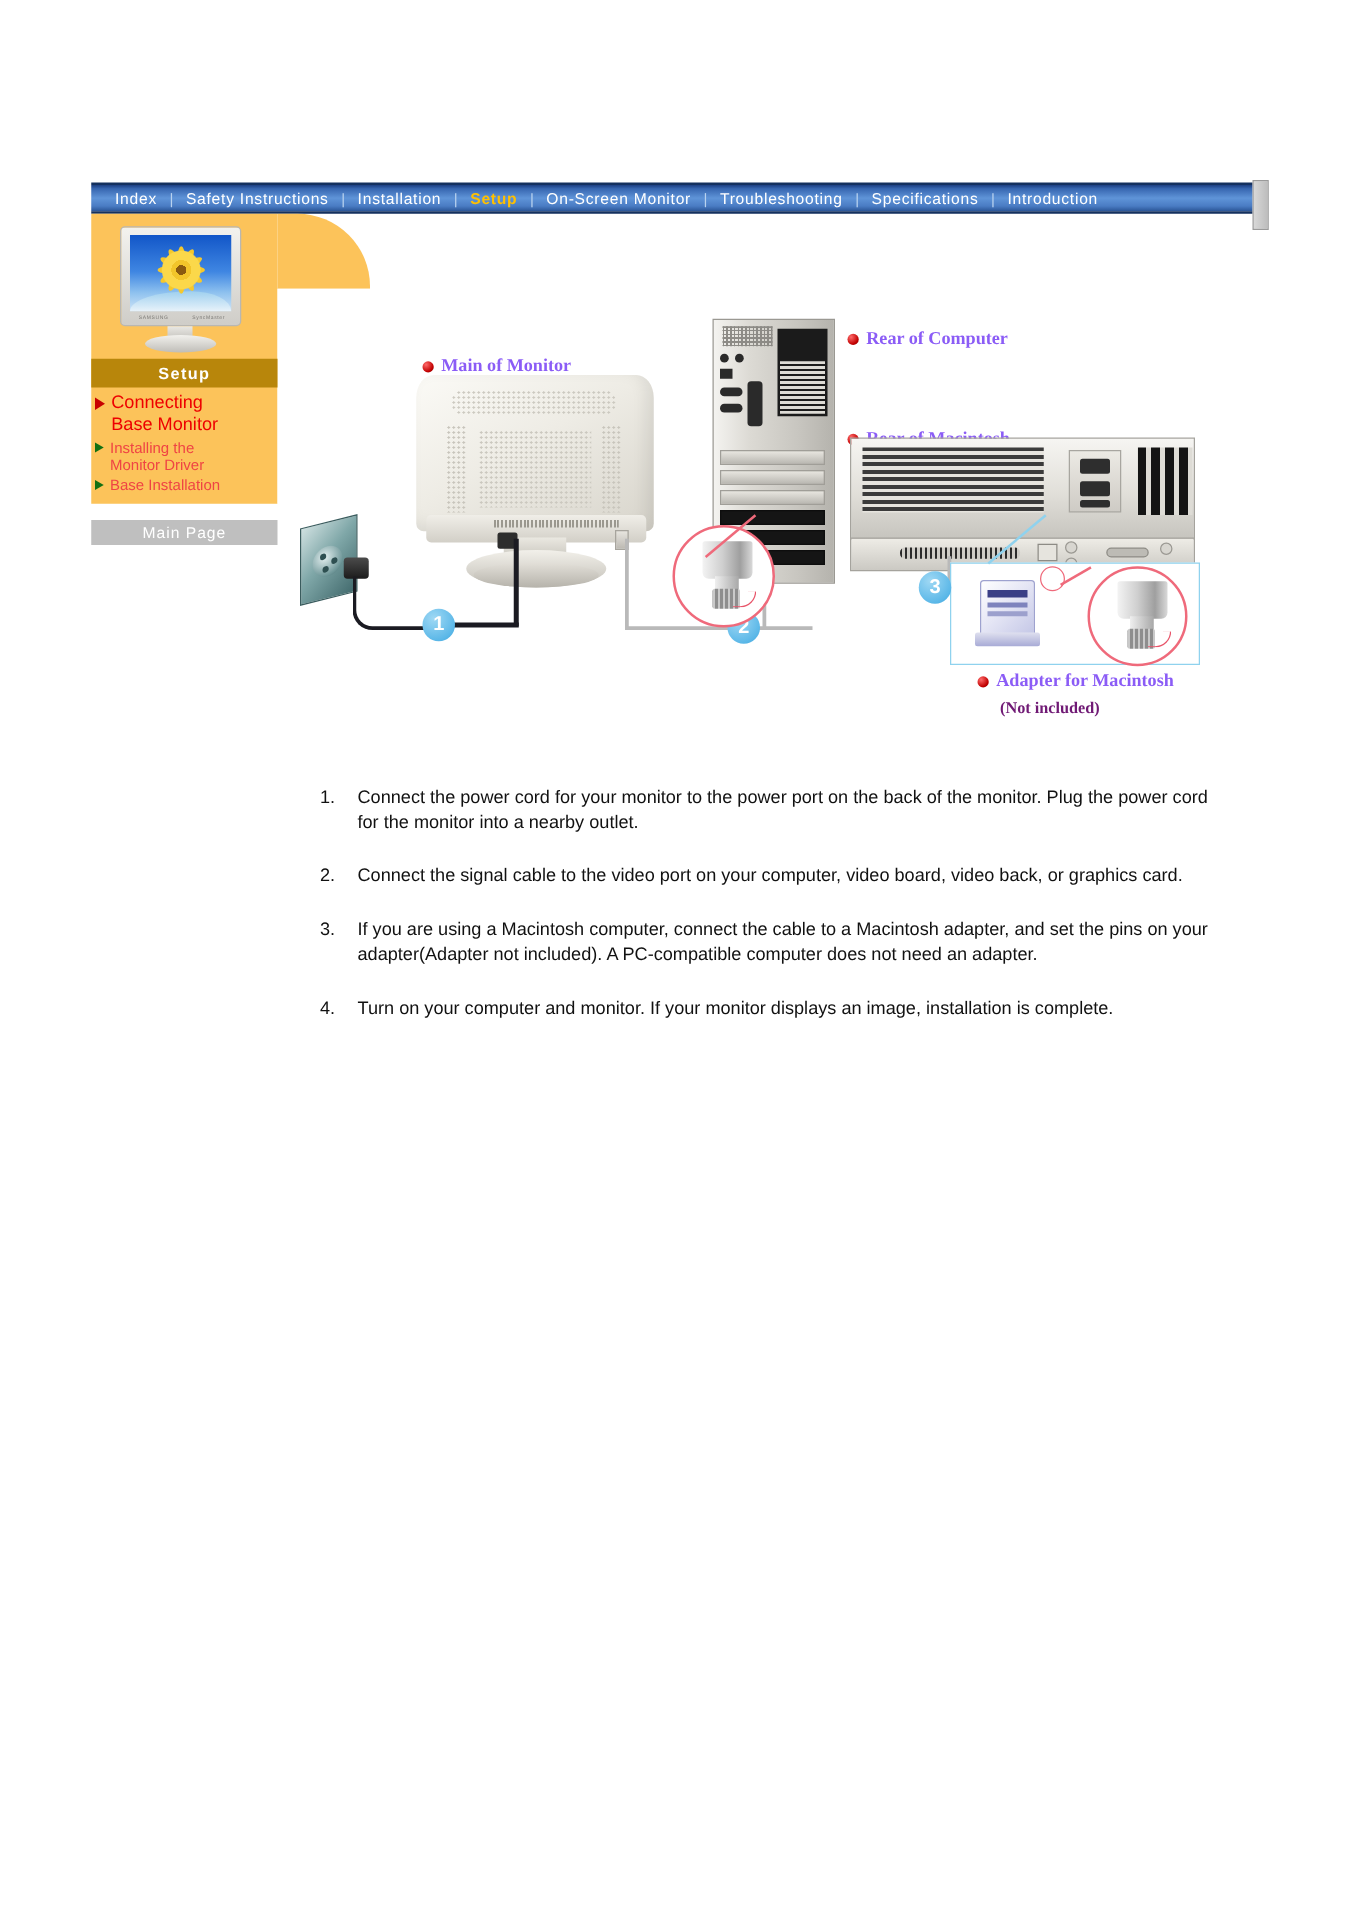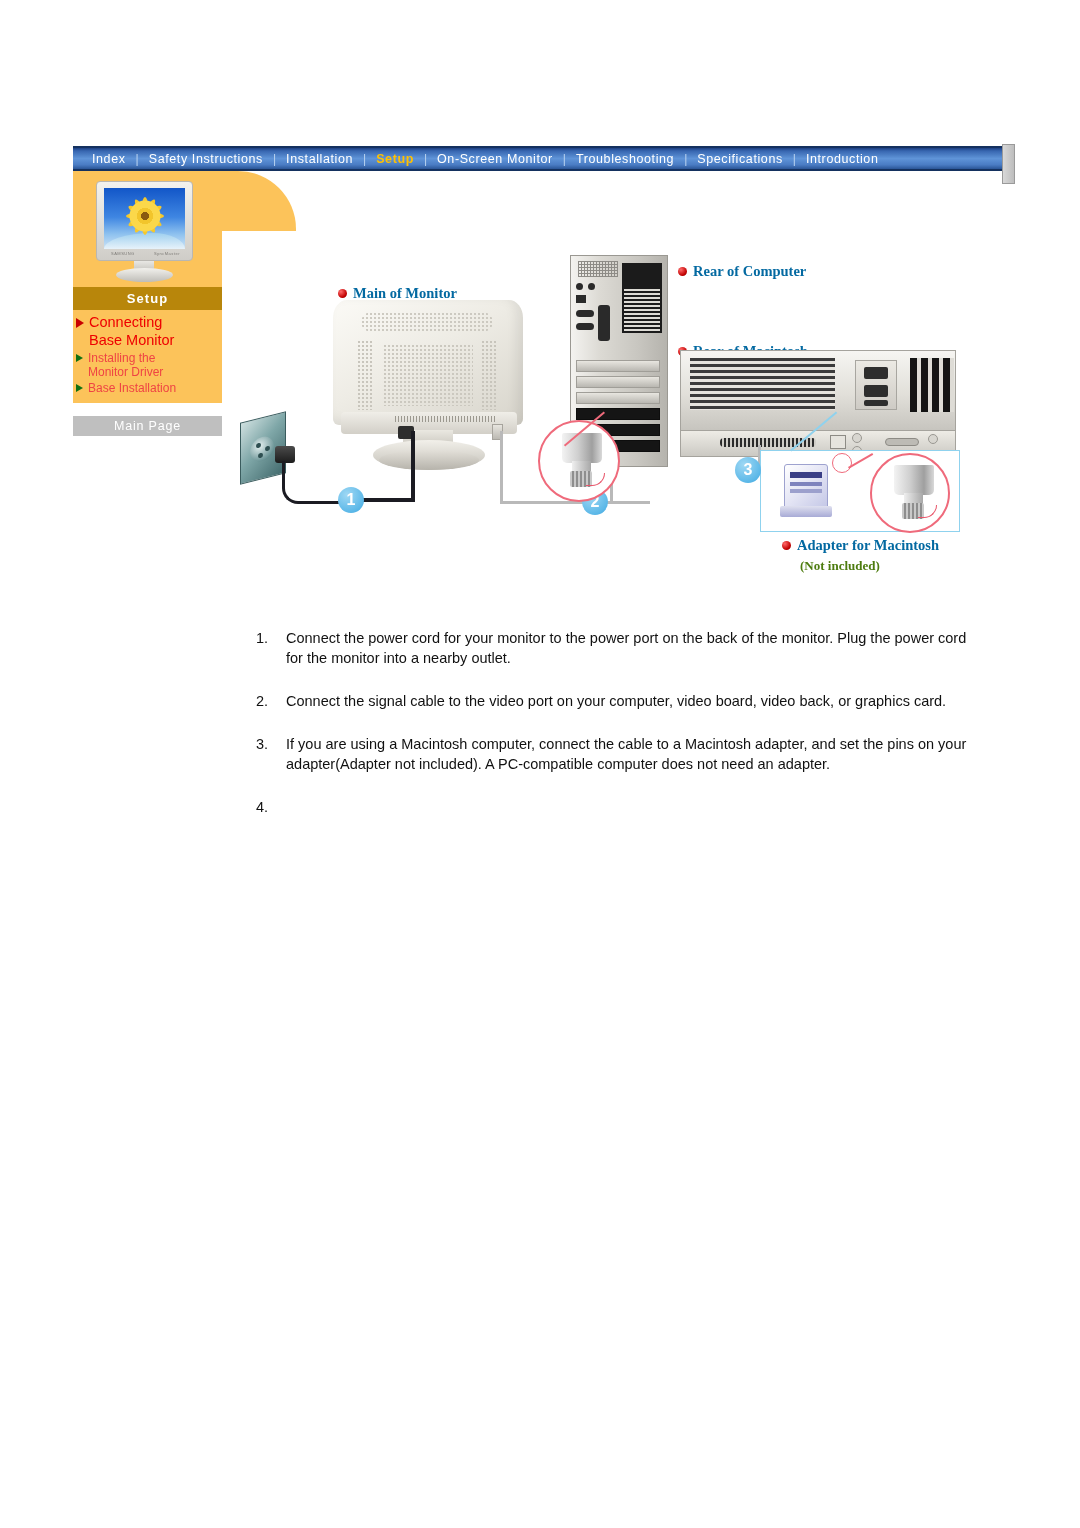--- a/index.html
+++ b/index.html
@@ -206,36 +206,36 @@
     left: 230px;
     top: 245px;
     width: 760px;
     height: 345px;
   }
   .lbl {
     position:absolute;
     font-family:"Liberation Serif", serif;
     font-weight:bold;
     font-size:14.5px;
-    color:#0369a1;
+    color:#8b5cf6;
     white-space:nowrap;
     display:flex; align-items:center;
   }
   .bullet {
     width:9px; height:9px; border-radius:50%;
     background: radial-gradient(circle at 32% 30%, #ff6a6a, #c10000 65%, #7a0000);
     margin-right:6px;
     flex:none;
   }
   .lbl-sub {
     position:absolute;
     font-family:"Liberation Serif", serif;
     font-weight:bold;
     font-size:13px;
-    color:#4d7c0f;
+    color:#701a75;
     white-space:nowrap;
   }
 
   
   #mon { position:absolute; left:95px; top:55px; width:205px; height:170px; }
   #mon .case {
     position:absolute; left:8px; top:0; width:190px; height:125px;
     background: linear-gradient(150deg,#fbfaf6 0%, #eeece5 45%, #d7d4cb 100%);
     border-radius: 14px 14px 6px 6px / 18px 18px 6px 6px;
     box-shadow: inset -6px -4px 12px rgba(0,0,0,0.08);
@@ -721,14 +721,15 @@
   <div class="instr">
     <div class="instr-num">2.</div>
     <div class="instr-text">Connect the signal cable to the video port on your computer, video board, video back, or graphics card.</div>
   </div>
   <div class="instr">
     <div class="instr-num">3.</div>
     <div class="instr-text">If you are using a Macintosh computer, connect the cable to a Macintosh adapter, and set the pins on your adapter(Adapter not included). A PC-compatible computer does not need an adapter.</div>
   </div>
   <div class="instr">
     <div class="instr-num">4.</div>
+    <div class="instr-text">Turn on your computer and monitor. If your monitor displays an image, installation is complete.</div>
   </div>
 </div>
 
 </body></html>

